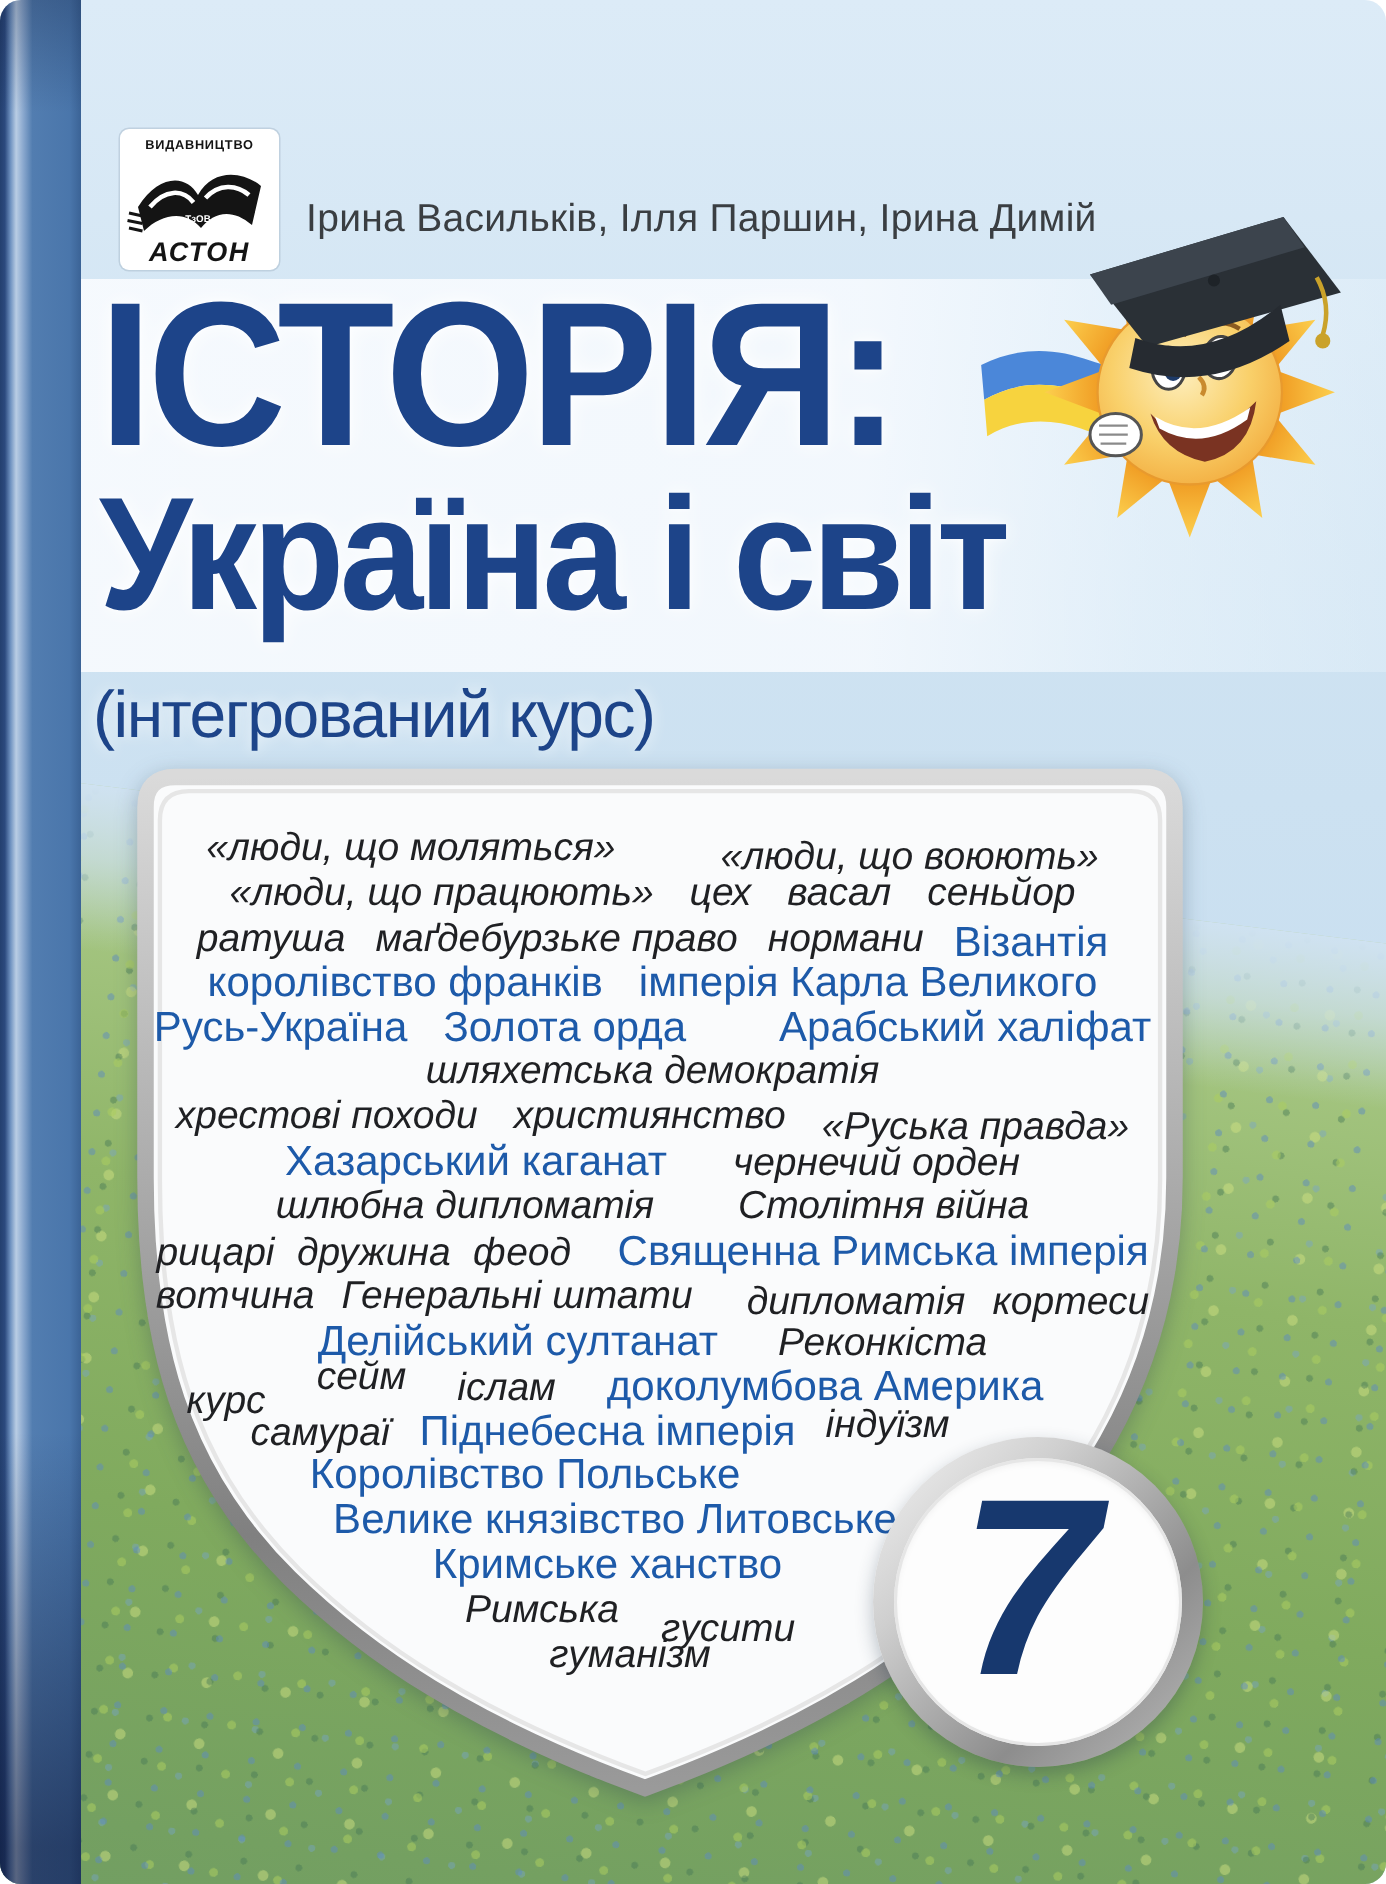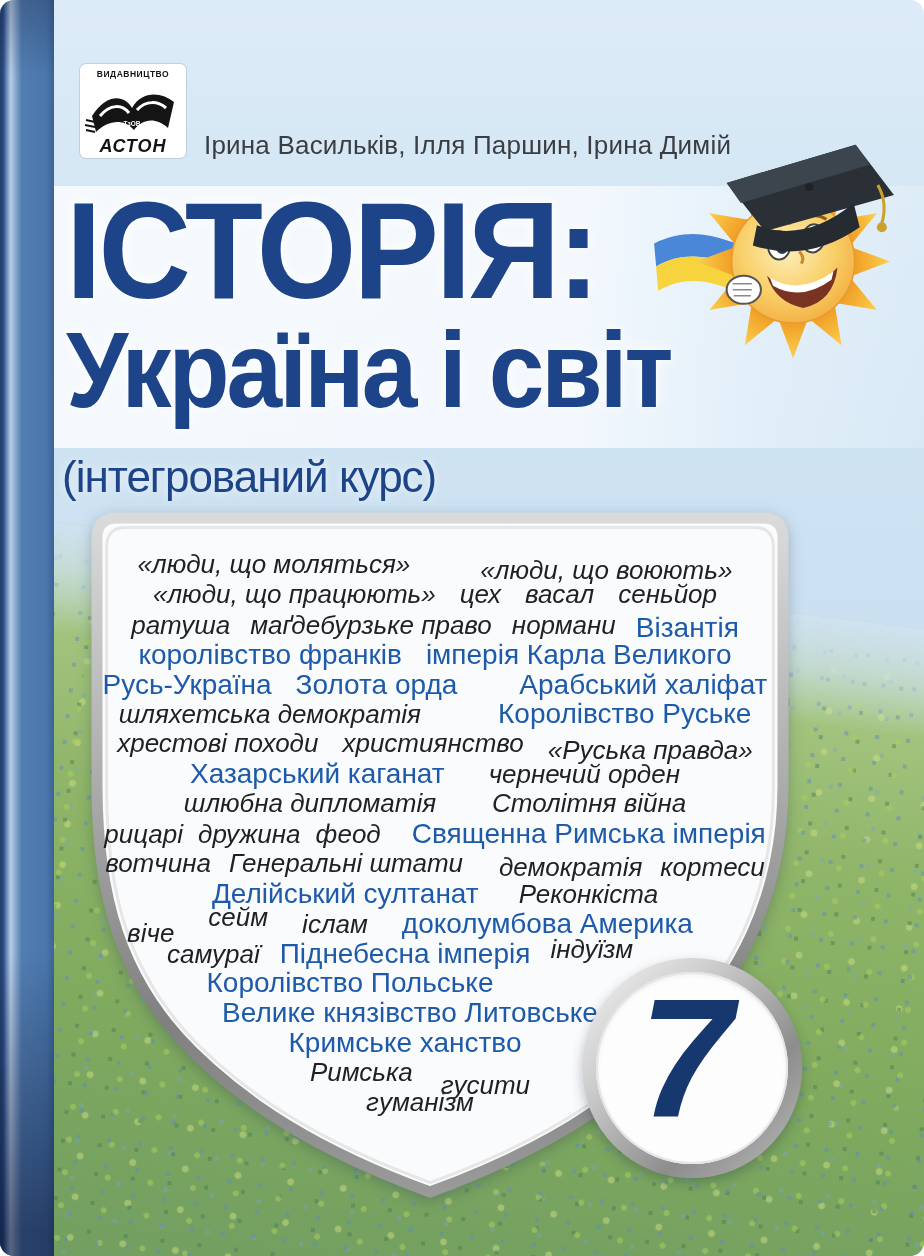--- a/index.html
+++ b/index.html
@@ -28,21 +28,21 @@
 
   
   .spine{position:absolute;left:0;top:0;bottom:0;width:54px;z-index:7;
     background:linear-gradient(90deg,#24406f 0%,#2c4a7e 6%,#6f92c0 13%,#b9cde4 20%,
                #8eabd0 28%,#527db0 40%,#4a76ab 86%,#3b6396 100%);}
   .spine::after{content:"";position:absolute;inset:0;
     background:linear-gradient(180deg,rgba(10,20,50,.25) 0%,rgba(10,20,50,0) 6%,
                rgba(10,20,50,0) 76%,rgba(8,16,48,.55) 98%);}
 
   
-  .logo{position:absolute;left:80px;top:64px;width:106px;height:94px;z-index:4;
+  .logo{position:absolute;left:80px;top:86px;width:106px;height:94px;z-index:4;
         background:#ffffff;border-radius:6px;box-shadow:0 0 0 1px rgba(120,140,160,.25);}
   .logo svg{display:block;width:100%;height:100%;}
 
   .authors{position:absolute;left:204px;top:130px;z-index:4;font-size:26px;
            color:#3a3e42;letter-spacing:.2px;white-space:nowrap;}
 
   .title1{position:absolute;left:66px;top:182px;margin:0;z-index:3;
     font-size:128px;font-weight:bold;letter-spacing:-3px;line-height:1;
     color:var(--title-blue);transform:scaleY(1.07);transform-origin:left top;
     text-shadow:0 0 14px rgba(255,255,255,.95),0 0 3px rgba(255,255,255,.8);white-space:nowrap;}
@@ -210,21 +210,20 @@
           <span class="term blue p3-0">королівство франків</span>
           <span class="term blue p3-1">імперія Карла Великого</span>
         </div>
         <div class="term-line l4">
           <span class="term blue p4-0">Русь-Україна</span>
           <span class="term blue p4-1">Золота орда</span>
           <span class="term blue p4-2">Арабський халіфат</span>
         </div>
         <div class="term-line l5">
           <span class="term black p5-0">шляхетська демократія</span>
-          <span class="term blue p5-1">Королівство Руське</span>
         </div>
         <div class="term-line l6">
           <span class="term black p6-0">хрестові походи</span>
           <span class="term black p6-1">християнство</span>
           <span class="term black p6-2">«Руська правда»</span>
         </div>
         <div class="term-line l7">
           <span class="term blue p7-0">Хазарський каганат</span>
           <span class="term black p7-1">чернечий орден</span>
         </div>
@@ -234,29 +233,29 @@
         </div>
         <div class="term-line l9">
           <span class="term black p9-0">рицарі</span>
           <span class="term black p9-1">дружина</span>
           <span class="term black p9-2">феод</span>
           <span class="term blue p9-3">Священна Римська імперія</span>
         </div>
         <div class="term-line l10">
           <span class="term black p10-0">вотчина</span>
           <span class="term black p10-1">Генеральні штати</span>
-          <span class="term black p10-2">демократія</span>
+          <span class="term black p10-2">дипломатія</span>
           <span class="term black p10-3">кортеси</span>
         </div>
         <div class="term-line l11">
           <span class="term blue p11-0">Делійський султанат</span>
           <span class="term black p11-1">Реконкіста</span>
         </div>
         <div class="term-line l12">
-          <span class="term black p12-0">віче</span>
+          <span class="term black p12-0">курс</span>
           <span class="term black p12-1">сейм</span>
           <span class="term black p12-2">іслам</span>
           <span class="term blue p12-3">доколумбова Америка</span>
         </div>
         <div class="term-line l13">
           <span class="term black p13-0">самураї</span>
           <span class="term blue p13-1">Піднебесна імперія</span>
           <span class="term black p13-2">індуїзм</span>
         </div>
         <div class="term-line l14">

